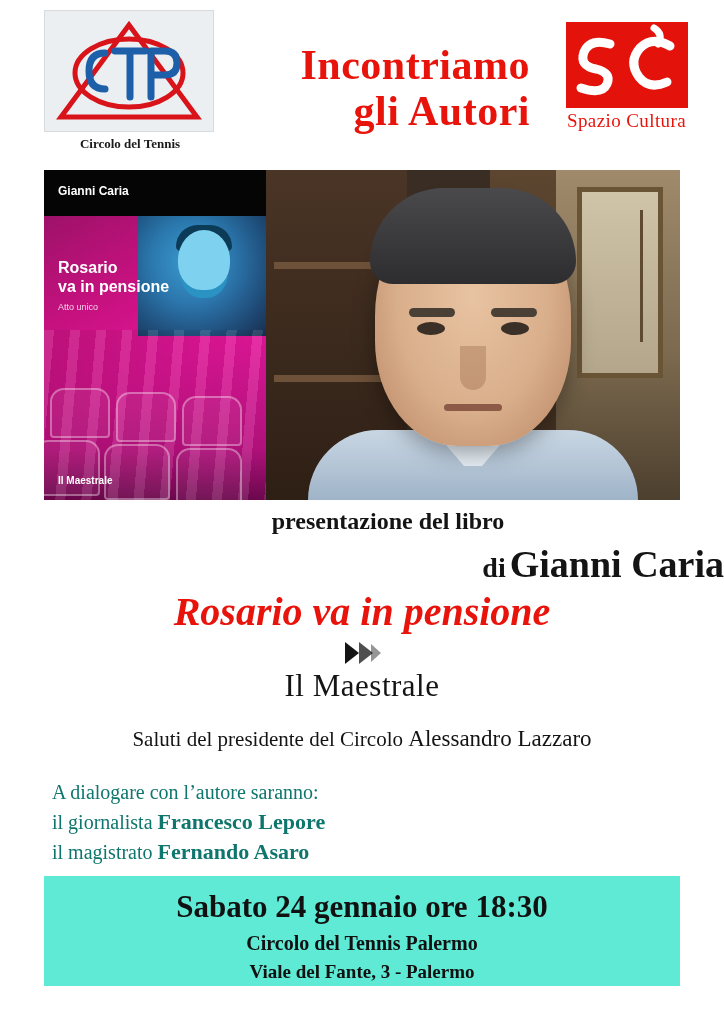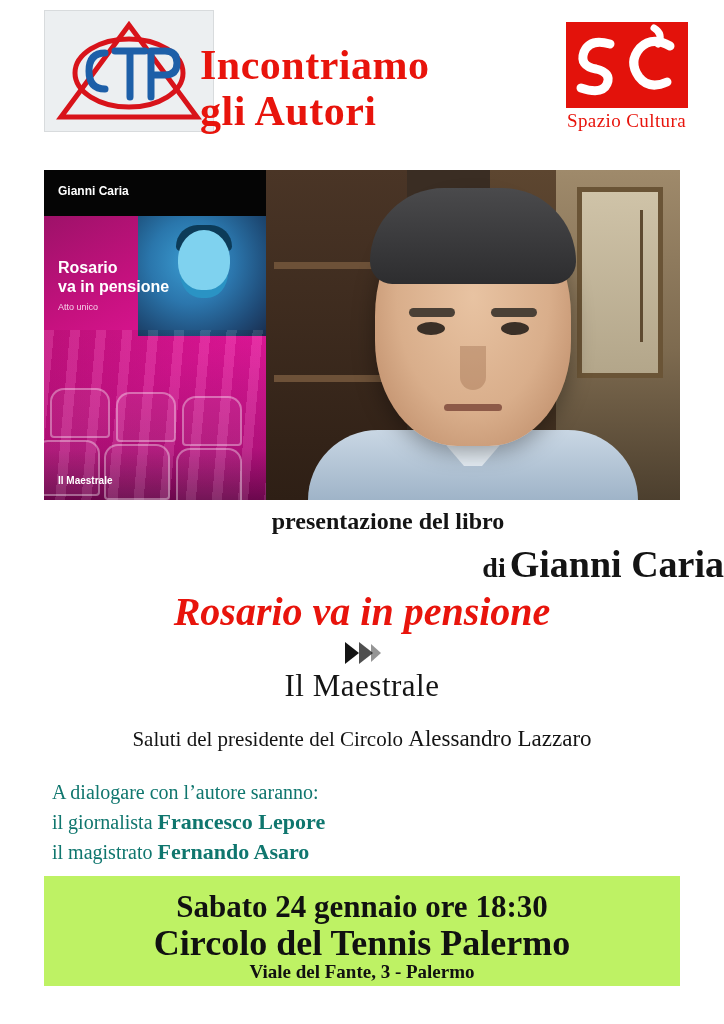--- a/index.html
+++ b/index.html
@@ -44,21 +44,21 @@
     font-size: 13px;
     line-height: 16px;
     color: #1a1a1a;
   }
 
   .title-main {
     position: absolute;
     left: 200px;
     top: 42px;
     width: 330px;
-    text-align: left;
+    text-align: right;
     color: #e8140c;
     font-family: "Liberation Serif", serif;
     font-weight: bold;
     font-size: 42px;
     line-height: 46px;
     letter-spacing: 0.5px;
   }
 
   .sc-logo {
     position: absolute;
@@ -352,36 +352,36 @@
   }
   .dialog b { font-weight: bold; font-size: 22px; }
 
   
   .footer {
     position: absolute;
     left: 44px;
     top: 876px;
     width: 636px;
     height: 110px;
-    background: #bef264;
+    background: #5eead4;
     text-align: center;
     box-sizing: border-box;
     padding-top: 12px;
   }
   .footer .f1 {
     font-family: "Liberation Serif", serif;
     font-weight: bold;
     font-size: 31px;
     color: #111;
     line-height: 38px;
   }
   .footer .f2 {
     font-family: "Liberation Serif", serif;
     font-weight: bold;
-    font-size: 36px;
+    font-size: 20px;
     color: #111;
     line-height: 34px;
   }
   .footer .f3 {
     font-family: "Liberation Serif", serif;
     font-weight: bold;
     font-size: 19px;
     color: #111;
     line-height: 24px;
   }
@@ -395,20 +395,21 @@
     <svg width="168" height="120" viewBox="0 0 168 120">
       <polygon points="84,14 152,106 16,106" fill="none" stroke="#d8131a" stroke-width="5"></polygon>
       <ellipse cx="84" cy="62" rx="54" ry="34" fill="none" stroke="#d8131a" stroke-width="5"></ellipse>
       <path d="M60 42 q-16 0 -16 18 q0 18 16 18" fill="none" stroke="#1d5fa8" stroke-width="7" stroke-linecap="round"></path>
       <path d="M70 40 h30 M85 40 v46" fill="none" stroke="#1d5fa8" stroke-width="7" stroke-linecap="round"></path>
       <path d="M106 40 v46 M106 40 h14 q12 0 12 12 q0 12 -12 12 h-14" fill="none" stroke="#1d5fa8" stroke-width="7" stroke-linecap="round" stroke-linejoin="round"></path>
     </svg>
   </div>
 
   <div class="ctp-caption">
+    <div>Circolo del Tennis</div>
   </div>
 
   <div class="title-main">
     <div>Incontriamo</div>
     <div>gli Autori</div>
   </div>
 
   <div class="sc-logo">
     <svg width="122" height="86" viewBox="0 0 122 86">
       <rect x="0" y="0" width="122" height="86" fill="#e3120b"></rect>

